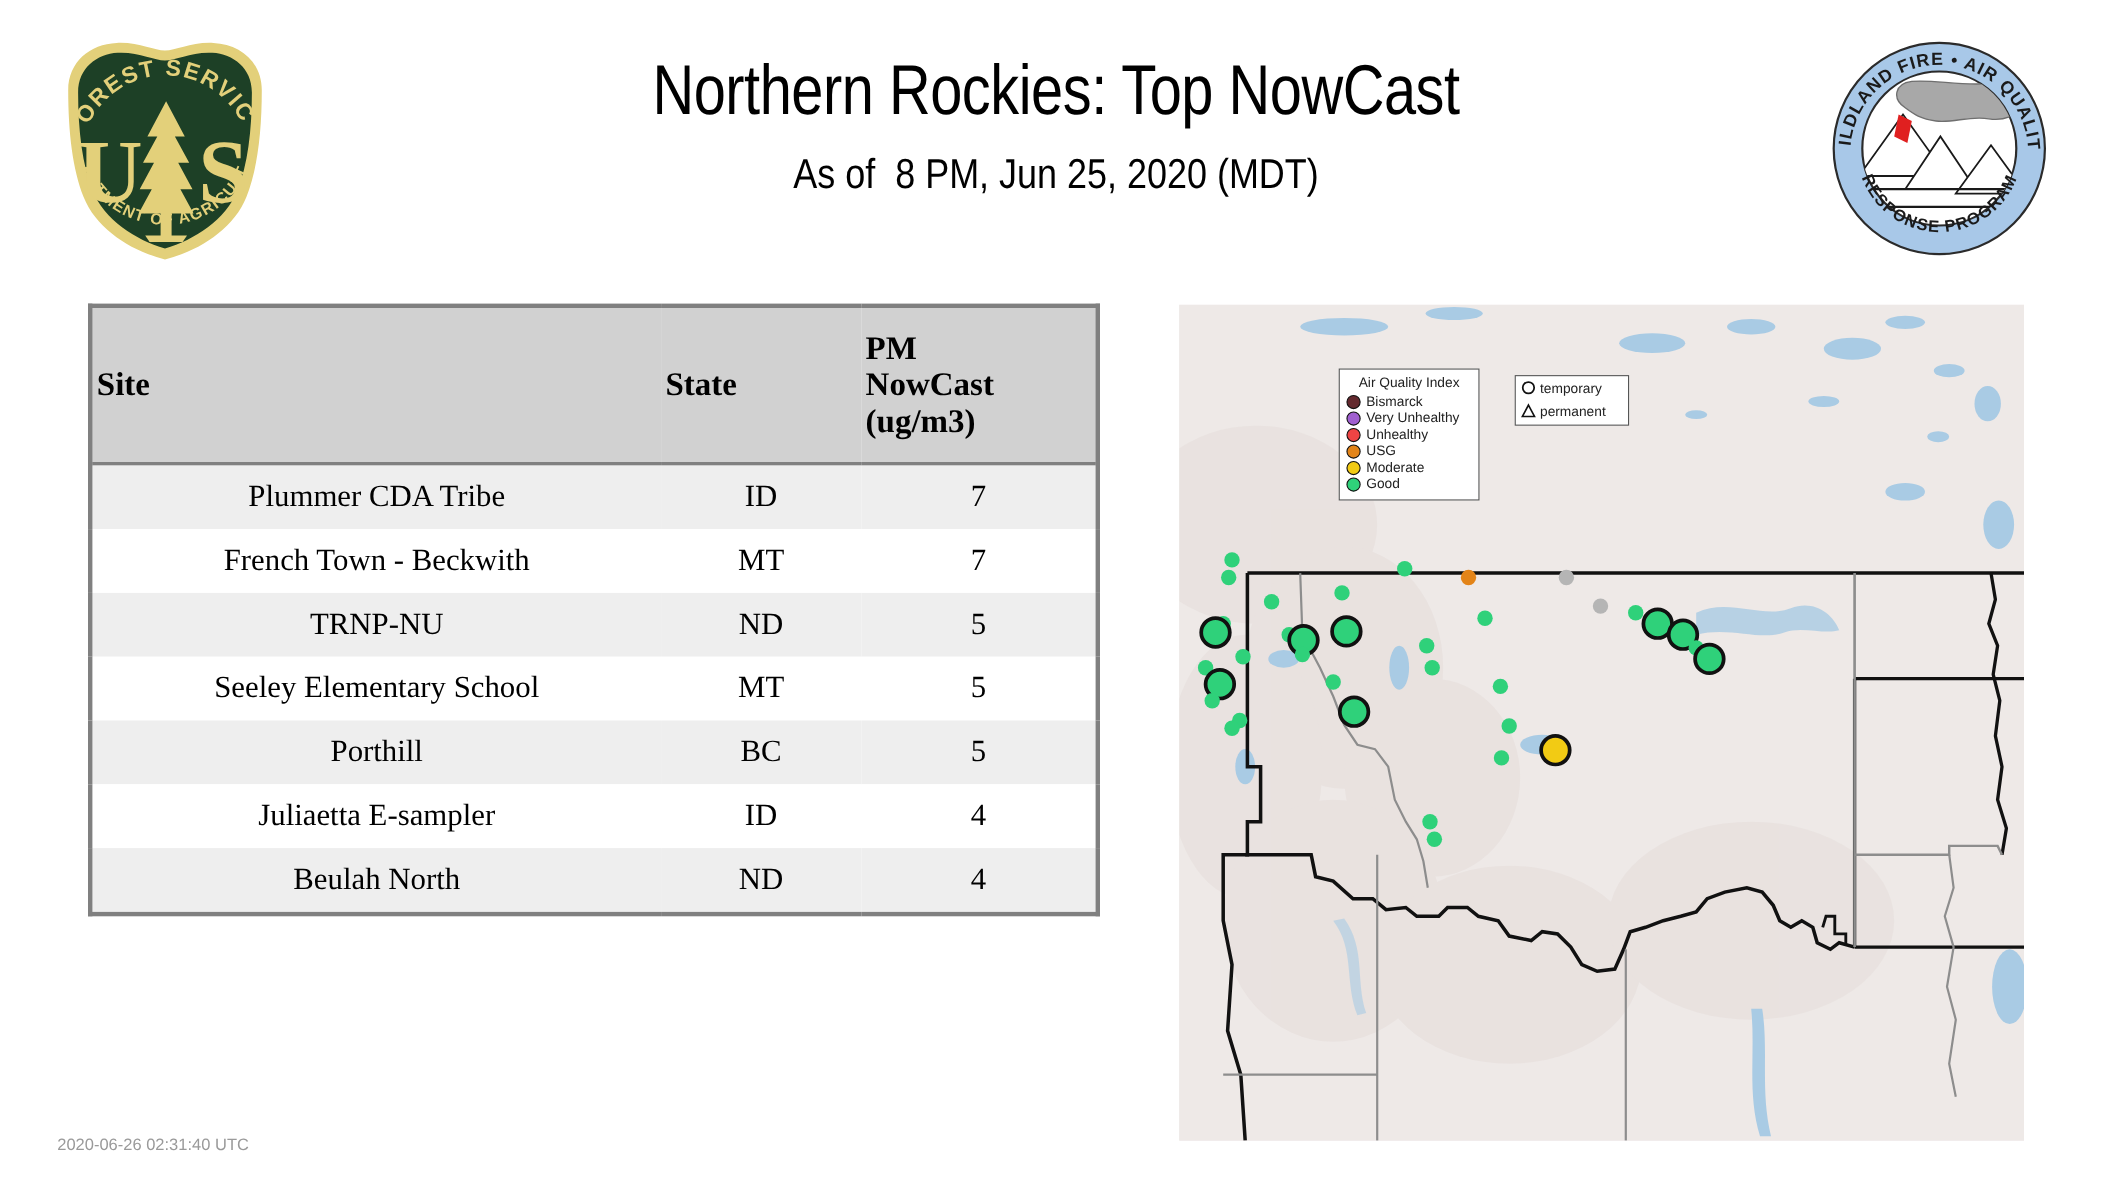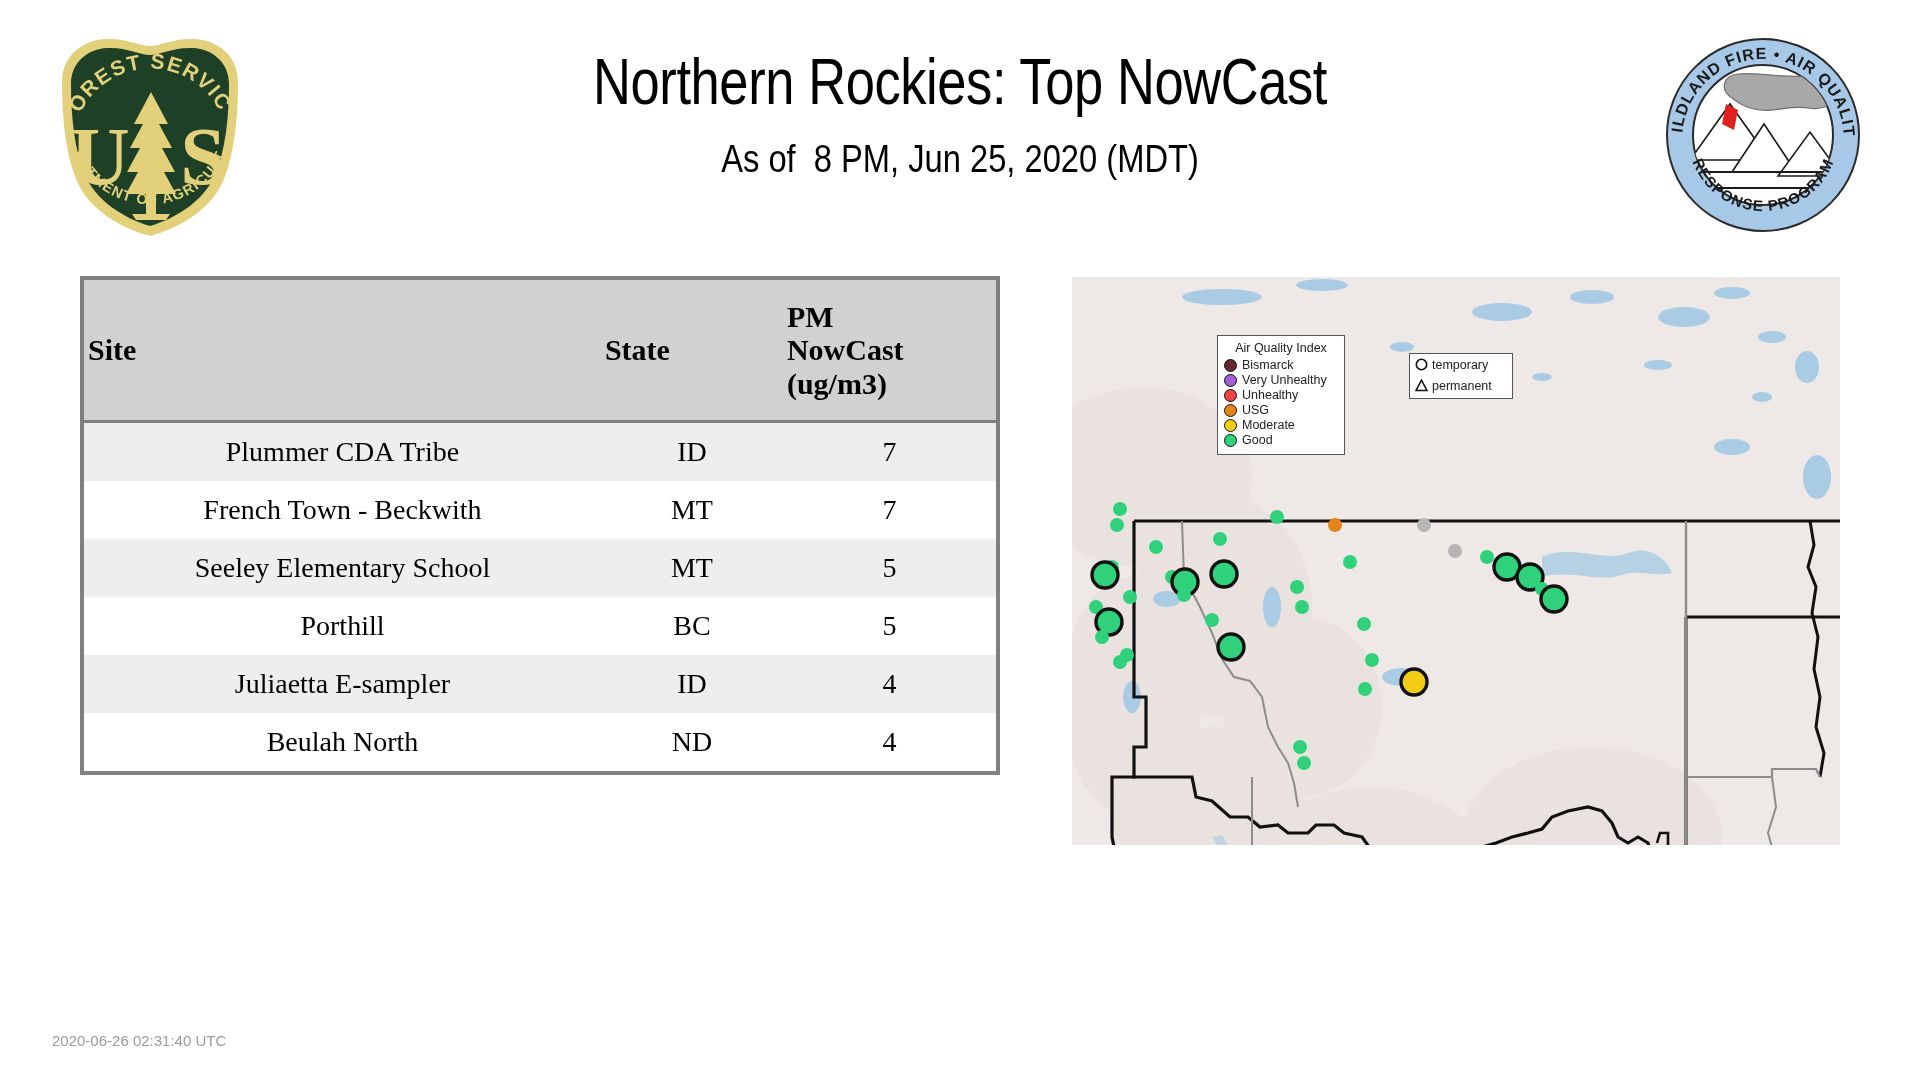--- a/index.html
+++ b/index.html
@@ -58,46 +58,45 @@
     font-family:"Liberation Serif", serif;
   }
   #nowcast-table tbody tr:nth-child(odd) td{background:#eeeeee;}
   #nowcast-table tbody tr:nth-child(even) td{background:#ffffff;}
   .col-site{width:530px;}
   .col-state{width:180px;}
   .col-pm{width:210px;}
 
   
   #map-panel{
-    position:absolute;left:1072px;top:277px;width:768px;height:568px;
+    position:absolute;left:1072px;top:277px;width:768px;height:760px;
     background:#eee9e7;overflow:hidden;
   }
   #map-svg{display:block;width:768px;height:760px;}
 
   
   #aqi-legend{
     position:absolute;left:145px;top:58px;width:128px;
     background:#ffffff;border:1.5px solid #555;
     padding:4px 6px 6px 6px;box-sizing:border-box;
     font-family:"Liberation Sans", sans-serif;
   }
   #aqi-legend .lg-title{font-size:12.5px;color:#222;text-align:center;margin:1px 0 3px 0;}
   #aqi-legend .lg-row{display:flex;align-items:center;height:15px;}
   #aqi-legend .sw{
     width:11px;height:11px;border-radius:50%;
     border:1.3px solid #111;margin-right:5px;flex:0 0 auto;
   }
   #aqi-legend .lb{font-size:12.5px;color:#222;white-space:nowrap;line-height:13px;}
 
   #site-legend{
-    position:absolute;left:305px;top:76px;width:104px;height:46px;
+    position:absolute;left:305px;top:64px;width:104px;height:46px;
     background:#ffffff;border:1.5px solid #555;
     box-sizing:border-box;
     font-family:"Liberation Sans", sans-serif;
-    margin-left:32px;
   }
   #site-legend .sl-row{display:flex;align-items:center;height:21px;padding-left:4px;}
   #site-legend .sl-lb{font-size:12.5px;color:#222;margin-left:3px;line-height:14px;}
 
   
   #footer-stamp{
     position:absolute;left:52px;top:1032px;
     font-family:"Liberation Sans", sans-serif;
     font-size:15px;color:#9a9a9a;
   }
@@ -188,20 +187,25 @@
     <tbody id="table-body">
         <tr>
           <td class="col-site">Plummer CDA Tribe</td>
           <td class="col-state">ID</td>
           <td class="col-pm">7</td>
         </tr>
         <tr>
           <td class="col-site">French Town - Beckwith</td>
           <td class="col-state">MT</td>
           <td class="col-pm">7</td>
+        </tr>
+        <tr>
+          <td class="col-site">TRNP-NU</td>
+          <td class="col-state">ND</td>
+          <td class="col-pm">5</td>
         </tr>
         <tr>
           <td class="col-site">Seeley Elementary School</td>
           <td class="col-state">MT</td>
           <td class="col-pm">5</td>
         </tr>
         <tr>
           <td class="col-site">Porthill</td>
           <td class="col-state">BC</td>
           <td class="col-pm">5</td>

